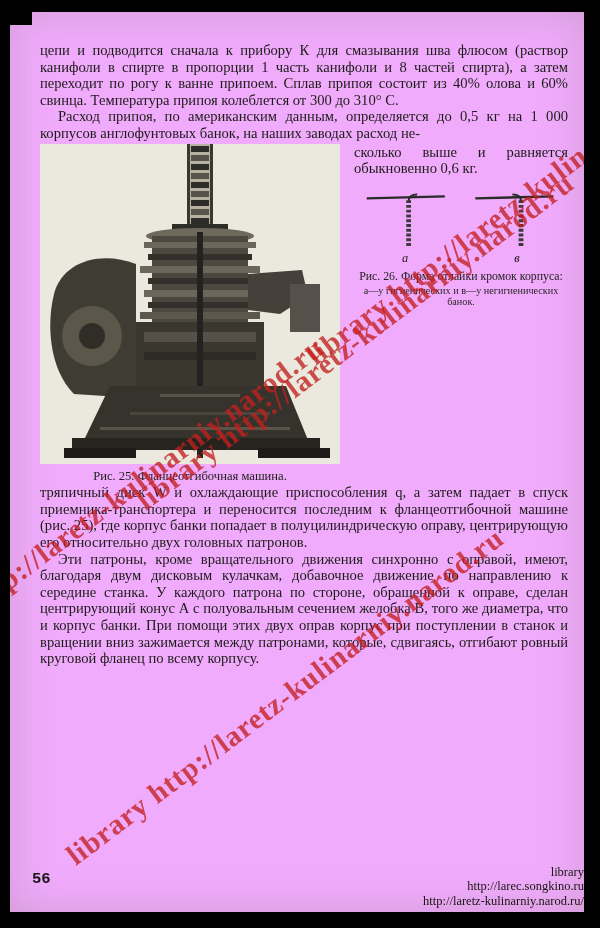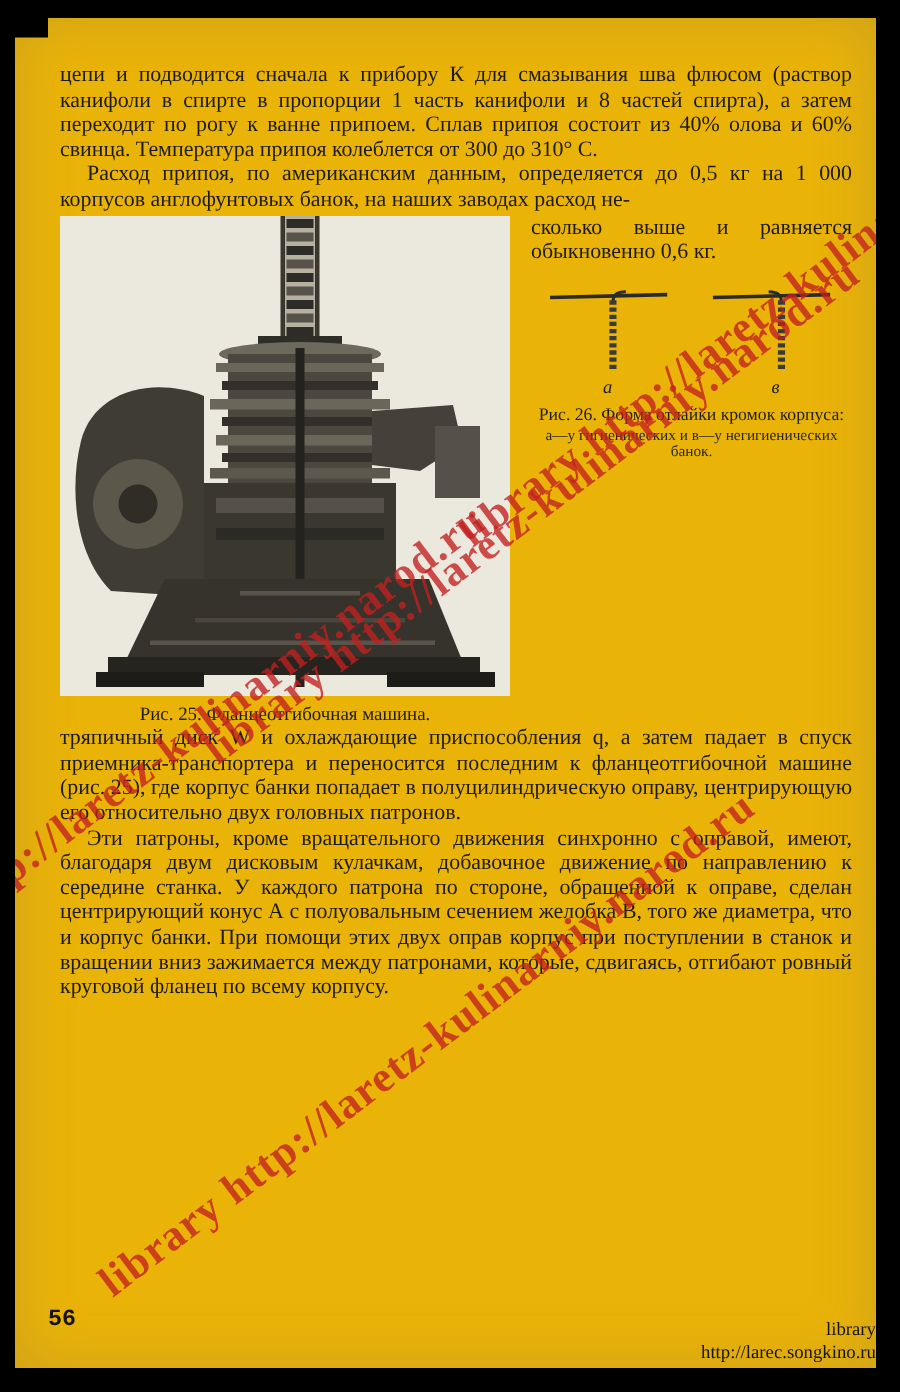--- a/index.html
+++ b/index.html
@@ -6,21 +6,21 @@
   body{
     width:600px;height:928px;overflow:hidden;background:#000;
     font-family:"Liberation Serif","DejaVu Serif",serif;
   }
   .frame{
     position:relative;width:600px;height:928px;box-sizing:border-box;
     background:#000;padding:12px 16px 16px 10px;
   }
   .page{
     position:relative;width:100%;height:100%;
-    background:#eab308;overflow:hidden;
+    background:#f0abfc;overflow:hidden;
     box-shadow:inset 0 0 40px rgba(120,110,90,.25);
   }
   .corner-mark{
     position:absolute;top:0;left:0;width:22px;height:13px;background:#000;
   }
   .content{
     position:absolute;top:30px;left:30px;right:16px;bottom:54px;
     font-size:14.6px;line-height:16.6px;color:#1d1b18;
     text-align:justify;overflow:hidden;
   }
@@ -151,20 +151,21 @@
       <div class="clear"></div>
       <p class="noindent">тряпичный диск W и охлаждающие приспособления q, а затем падает в спуск приемника-транспортера и переносится последним к фланцеотгибочной машине (рис. 25), где корпус банки попадает в полуцилиндрическую оправу, центрирующую его относительно двух головных патронов.</p>
       <p>Эти патроны, кроме вращательного движения синхронно с оправой, имеют, благодаря двум дисковым кулачкам, добавочное движение по направлению к середине станка. У каждого патрона по стороне, обращенной к оправе, сделан центрирующий конус А с полуовальным сечением желобка В, того же диаметра, что и корпус банки. При помощи этих двух оправ корпус при поступлении в станок и вращении вниз зажимается между патронами, которые, сдвигаясь, отгибают ровный круговой фланец по всему корпусу.</p>
     </div>
 
     <div class="page-num">56</div>
 
     <div class="footer-center">
       <div>library</div>
       <div>http://larec.songkino.ru</div>
+      <div>http://laretz-kulinarniy.narod.ru/</div>
     </div>
 
     <div class="watermarks">
       <div class="wm wm0">library http://laretz-kulinarniy.narod.ru</div>
       <div class="wm wm1">library http://laretz-kulinarniy.narod.ru</div>
       <div class="wm wm2">library http://laretz-kulinarniy.narod.ru</div>
       <div class="wm wm3">library http://laretz-kulinarniy.narod.ru</div>
     </div>
   </div>
 </div>

